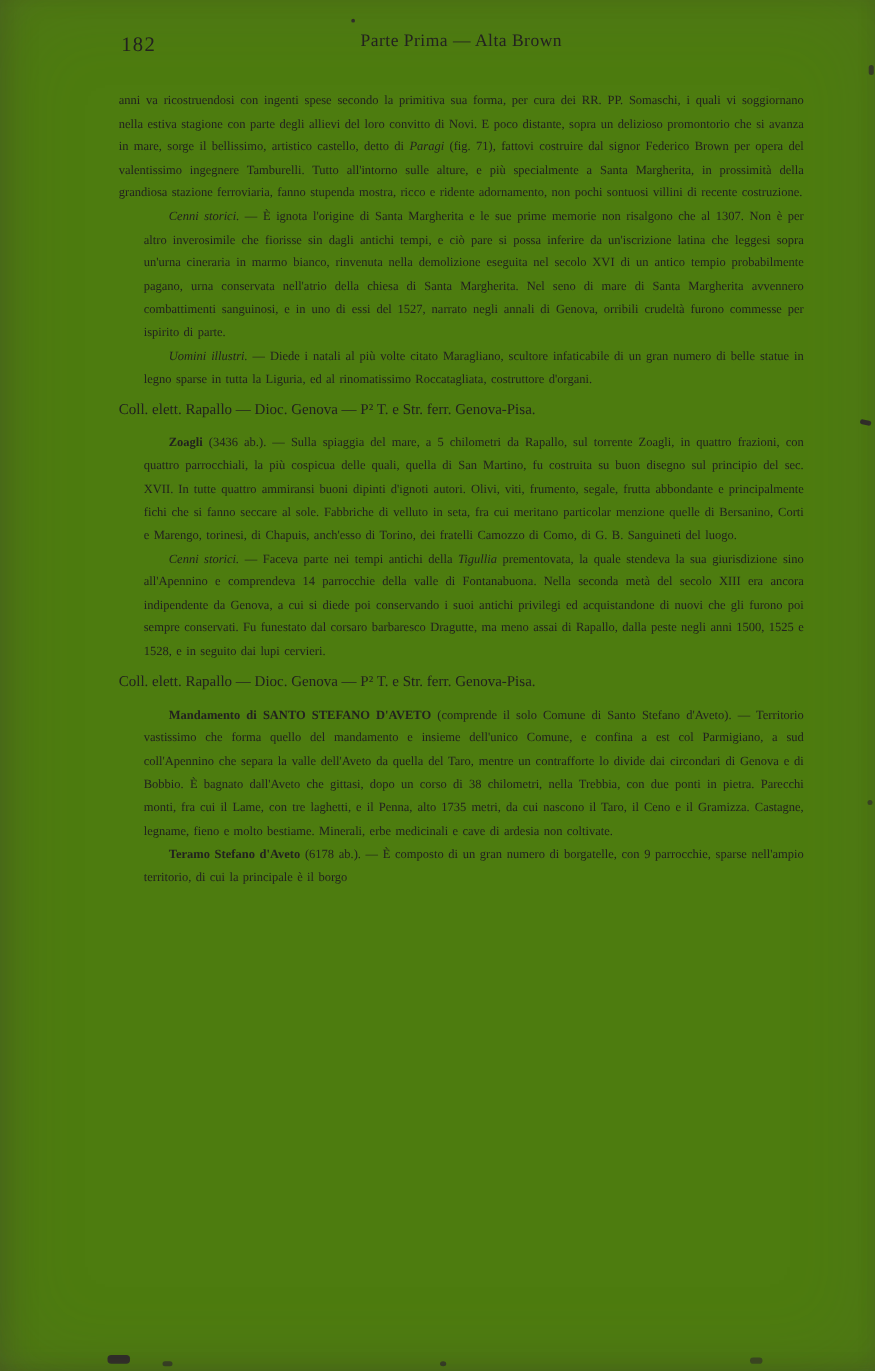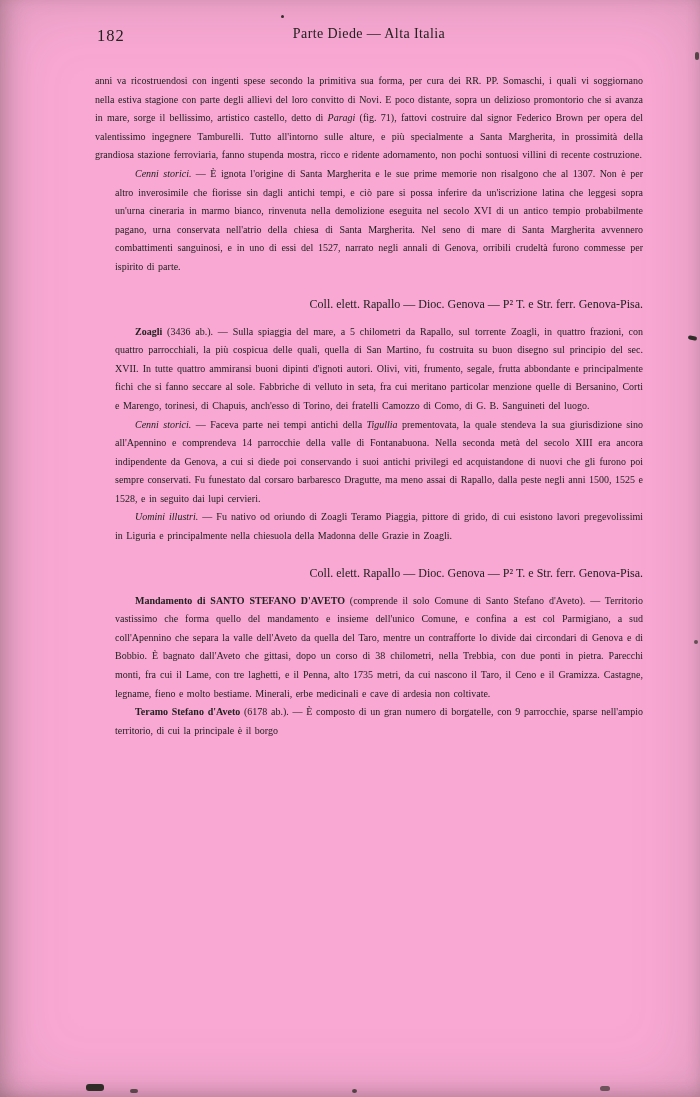--- a/index.html
+++ b/index.html
@@ -7,21 +7,21 @@
     width: 700px; height: 1097px;
     background: #dedbd4;
     font-family: "Liberation Serif", "DejaVu Serif", serif;
     overflow: hidden;
   }
   .page {
     position: relative;
     width: 700px; height: 1097px;
     box-sizing: border-box;
     padding: 26px 57px 0 95px;
-    background: #f9a8d4;
+    background: #4d7c0f;
     color: #22211f;
   }
   .vignette {
     position: absolute; inset: 0; pointer-events: none;
     box-shadow:
       inset 0 0 70px rgba(90,85,72,.20),
       inset 16px 0 26px -12px rgba(60,55,46,.30),
       inset -8px 0 18px -12px rgba(60,55,46,.22),
       inset 0 -14px 24px -14px rgba(60,55,46,.28);
   }
@@ -35,50 +35,50 @@
   }
   .para {
     margin: 0;
     font-size: 10px;
     line-height: 18.6px;
     text-align: justify;
     word-spacing: 1px;
   }
   .para.indent { text-indent: 20px; margin-left: 20px; }
   .para.note {
-    text-align: right;
+    text-align: left;
     font-size: 12px;
     line-height: 15px;
-    margin: 20px 0 11px;
+    margin: 6px 0 11px;
     text-indent: 0;
     word-spacing: 0;
   }
   .i { font-style: italic; }
   .b { font-weight: bold; }
   .artifact { position: absolute; background: #2e2c28; pointer-events: none; }
   .a-dot { border-radius: 50%; }
   .a-blob { border-radius: 3px; }
 </style>
 </head>
 <body>
 
 <div class="page">
 
   <div class="header">
     <span class="page-number">182</span>
-    <div class="running-title">Parte Diede — Alta Italia</div>
+    <div class="running-title">Parte Prima — Alta Brown</div>
   </div>
 
   <div class="content">
       <p class="para body"><span>anni va ricostruendosi con ingenti spese secondo la primitiva sua forma, per cura dei RR. PP. Somaschi, i quali vi soggiornano nella estiva stagione con parte degli allievi del loro convitto di Novi. E poco distante, sopra un delizioso promontorio che si avanza in mare, sorge il bellissimo, artistico castello, detto di </span><span class="i">Paragi</span><span> (fig. 71), fattovi costruire dal signor Federico Brown per opera del valentissimo ingegnere Tamburelli. Tutto all'intorno sulle alture, e più specialmente a Santa Margherita, in prossimità della grandiosa stazione ferroviaria, fanno stupenda mostra, ricco e ridente adornamento, non pochi sontuosi villini di recente costruzione.</span></p>
       <p class="para body indent"><span class="i">Cenni storici.</span><span> — È ignota l'origine di Santa Margherita e le sue prime memorie non risalgono che al 1307. Non è per altro inverosimile che fiorisse sin dagli antichi tempi, e ciò pare si possa inferire da un'iscrizione latina che leggesi sopra un'urna cineraria in marmo bianco, rinvenuta nella demolizione eseguita nel secolo XVI di un antico tempio probabilmente pagano, urna conservata nell'atrio della chiesa di Santa Margherita. Nel seno di mare di Santa Margherita avvennero combattimenti sanguinosi, e in uno di essi del 1527, narrato negli annali di Genova, orribili crudeltà furono commesse per ispirito di parte.</span></p>
+      <p class="para body indent"><span class="i">Uomini illustri.</span><span> — Diede i natali al più volte citato Maragliano, scultore infaticabile di un gran numero di belle statue in legno sparse in tutta la Liguria, ed al rinomatissimo Roccatagliata, costruttore d'organi.</span></p>
       <p class="para note"><span>Coll. elett. Rapallo — Dioc. Genova — P² T. e Str. ferr. Genova-Pisa.</span></p>
       <p class="para body indent"><span class="b">Zoagli</span><span> (3436 ab.). — Sulla spiaggia del mare, a 5 chilometri da Rapallo, sul torrente Zoagli, in quattro frazioni, con quattro parrocchiali, la più cospicua delle quali, quella di San Martino, fu costruita su buon disegno sul principio del sec. XVII. In tutte quattro ammiransi buoni dipinti d'ignoti autori. Olivi, viti, frumento, segale, frutta abbondante e principalmente fichi che si fanno seccare al sole. Fabbriche di velluto in seta, fra cui meritano particolar menzione quelle di Bersanino, Corti e Marengo, torinesi, di Chapuis, anch'esso di Torino, dei fratelli Camozzo di Como, di G. B. Sanguineti del luogo.</span></p>
       <p class="para body indent"><span class="i">Cenni storici.</span><span> — Faceva parte nei tempi antichi della </span><span class="i">Tigullia</span><span> prementovata, la quale stendeva la sua giurisdizione sino all'Apennino e comprendeva 14 parrocchie della valle di Fontanabuona. Nella seconda metà del secolo XIII era ancora indipendente da Genova, a cui si diede poi conservando i suoi antichi privilegi ed acquistandone di nuovi che gli furono poi sempre conservati. Fu funestato dal corsaro barbaresco Dragutte, ma meno assai di Rapallo, dalla peste negli anni 1500, 1525 e 1528, e in seguito dai lupi cervieri.</span></p>
-      <p class="para body indent"><span class="i">Uomini illustri.</span><span> — Fu nativo od oriundo di Zoagli Teramo Piaggia, pittore di grido, di cui esistono lavori pregevolissimi in Liguria e principalmente nella chiesuola della Madonna delle Grazie in Zoagli.</span></p>
       <p class="para note"><span>Coll. elett. Rapallo — Dioc. Genova — P² T. e Str. ferr. Genova-Pisa.</span></p>
       <p class="para body indent"><span class="b">Mandamento di SANTO STEFANO D'AVETO</span><span> (comprende il solo Comune di Santo Stefano d'Aveto). — Territorio vastissimo che forma quello del mandamento e insieme dell'unico Comune, e confina a est col Parmigiano, a sud coll'Apennino che separa la valle dell'Aveto da quella del Taro, mentre un contrafforte lo divide dai circondari di Genova e di Bobbio. È bagnato dall'Aveto che gittasi, dopo un corso di 38 chilometri, nella Trebbia, con due ponti in pietra. Parecchi monti, fra cui il Lame, con tre laghetti, e il Penna, alto 1735 metri, da cui nascono il Taro, il Ceno e il Gramizza. Castagne, legname, fieno e molto bestiame. Minerali, erbe medicinali e cave di ardesia non coltivate.</span></p>
       <p class="para body indent"><span class="b">Teramo Stefano d'Aveto</span><span> (6178 ab.). — È composto di un gran numero di borgatelle, con 9 parrocchie, sparse nell'ampio territorio, di cui la principale è il borgo</span></p>
     </div>
 
   <div class="artifact a-dot" style="left:281px; top:15px; width:3px; height:3px;"></div>
   <div class="artifact a-blob" style="right:1px; top:52px; width:4px; height:8px; opacity:.8;"></div>
   <div class="artifact a-blob" style="right:3px; top:336px; width:9px; height:4px; transform:rotate(12deg);"></div>
   <div class="artifact a-dot" style="right:2px; top:640px; width:4px; height:4px; opacity:.7;"></div>
   <div class="artifact a-blob" style="left:86px; top:1084px; width:18px; height:7px;"></div>

